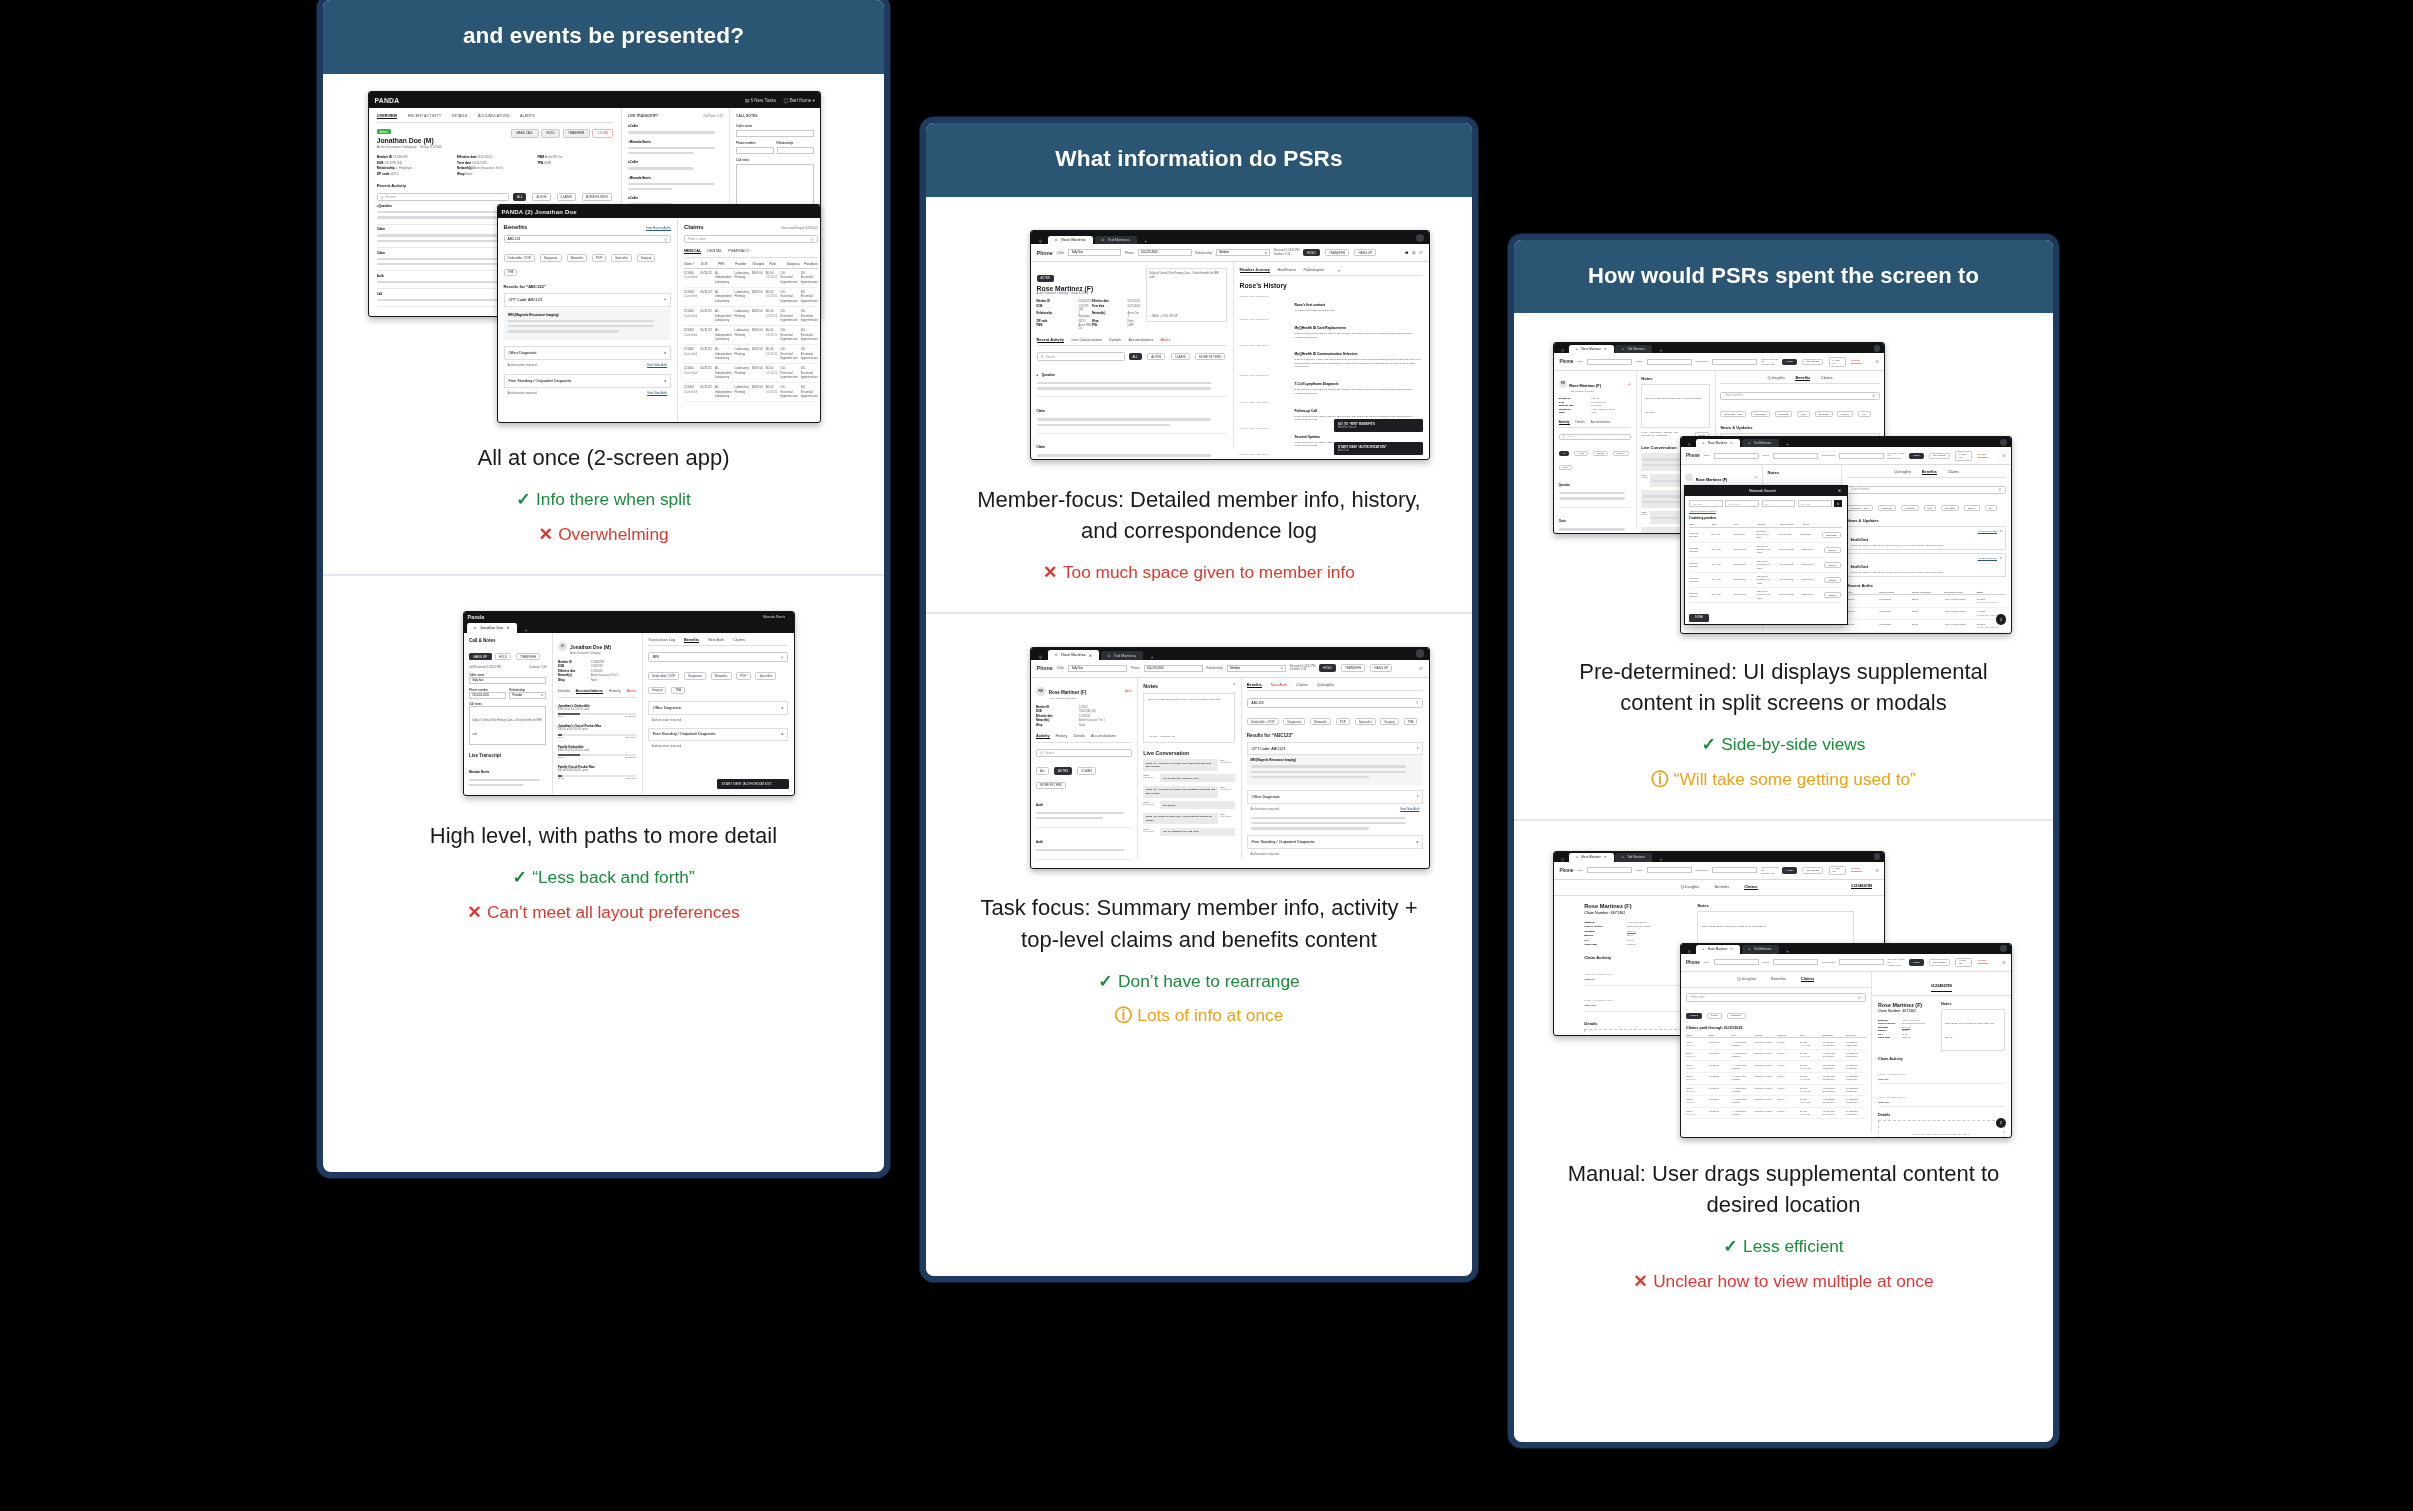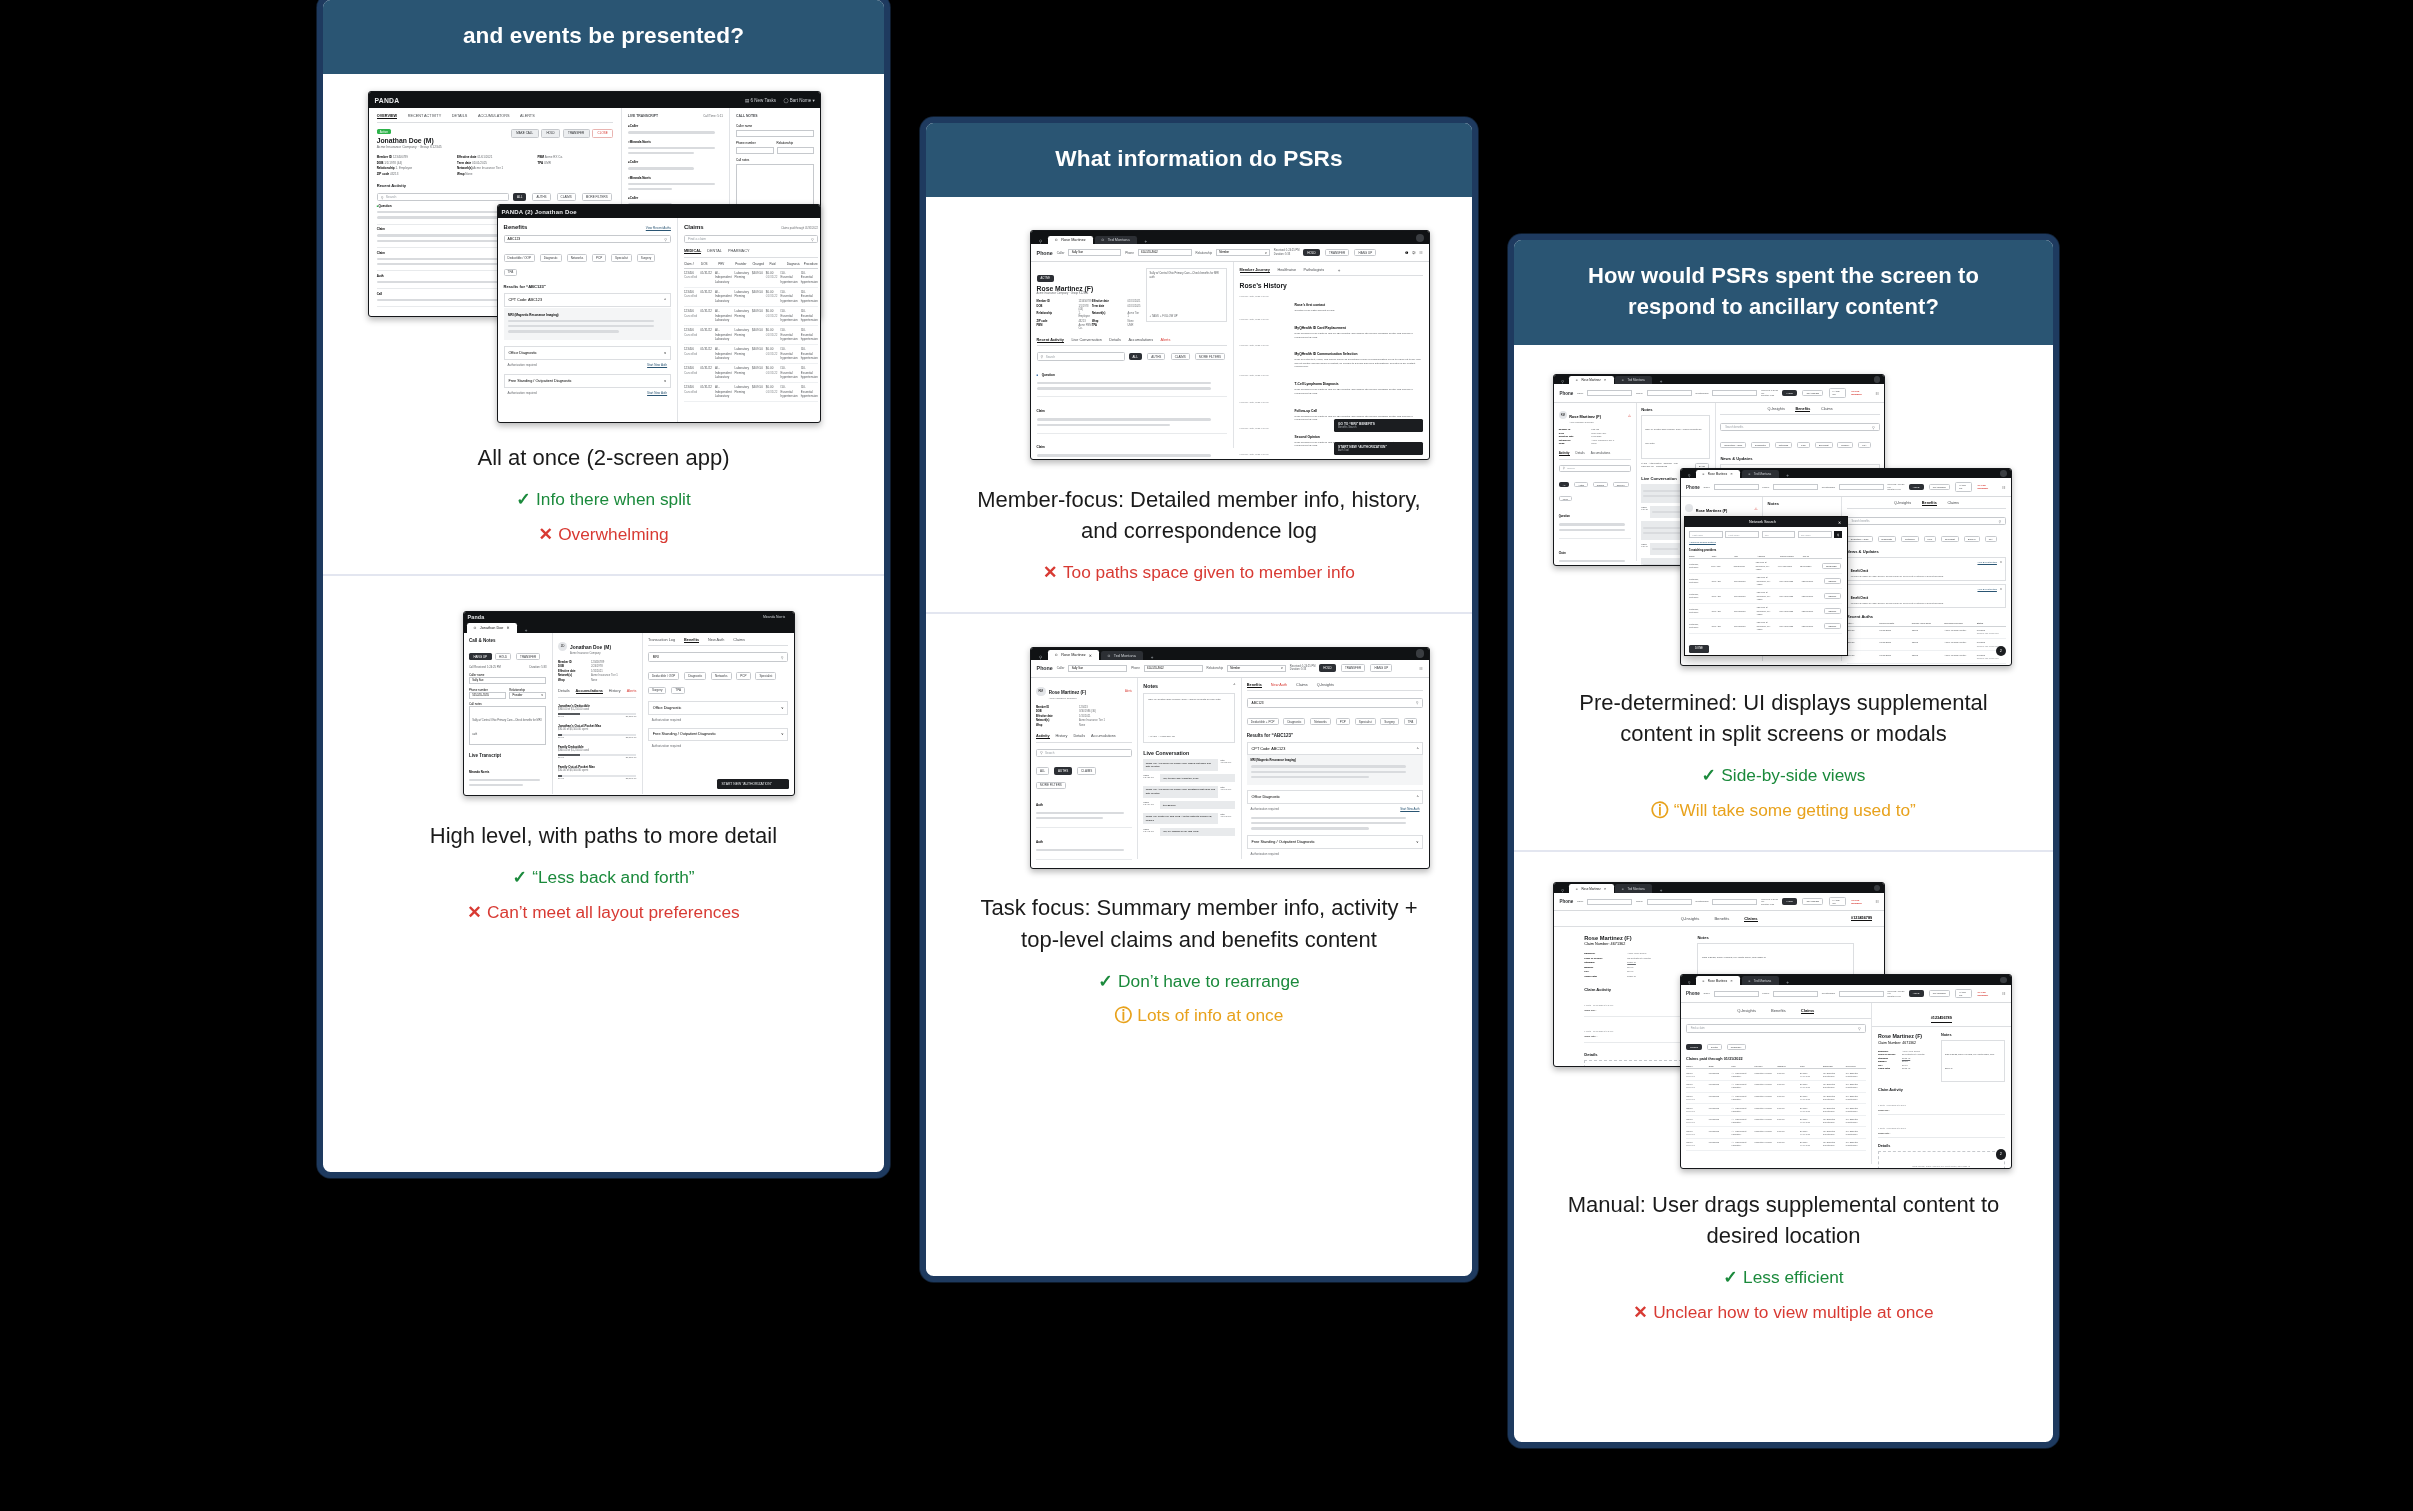--- a/index.html
+++ b/index.html
@@ -744,21 +744,21 @@
               <b style="font-size:3.2px;">START NEW “AUTHORIZATION”</b>
               <div style="font-size:2.6px;color:#a7abb0;">Auth Tool</div>
             </div>
           </div>
         </div>
         <div class="caption">
           <span class="cl">Member-focus: Detailed member info, history,</span>
           <span class="cl">and correspondence log</span>
         </div>
         <div class="points">
-          <div class="point p-con"><span class="ic">✕</span><span>Too paths space given to member info</span></div>
+          <div class="point p-con"><span class="ic">✕</span><span>Too much space given to member info</span></div>
         </div>
       </div>
 
       <div class="section" style="padding-top:33px;">
         <div class="shotwrap" style="height:226px;">
           <div class="mock" style="position:absolute; left:81px; top:0; width:400px; height:222px;">
             <div class="m-tabbar" style="height:12px;">
               <span style="color:#9aa0a6;font-size:4.5px;padding:0 4.5px;">⚲</span>
               <span class="m-tab active">
                   <span>☺</span>
@@ -947,21 +947,20 @@
           <div class="point p-pro"><span class="ic">✓</span><span>Don’t have to rearrange</span></div>
           <div class="point p-warn"><span class="ic">ⓘ</span><span>Lots of info at once</span></div>
         </div>
       </div>
     </div>
   </div>
 
   <div class="card" id="c3" style="left:1508px; top:234px; width:551px; height:1214px;">
     <div class="card-header" style="font-size:22px;">
       <span class="hl">How would PSRs spent the screen to</span>
-      <span class="hl">respond to ancillary content?</span>
     </div>
     <div class="card-body">
 
       <div class="section" style="padding-top:29px;">
         <div class="shotwrap" style="height:294px;">
 
           <div class="mock" style="position:absolute; left:16.6px; top:0; width:332px; height:192px;">
             <div class="m-tabbar" style="height:9.8px;">
               <span style="color:#9aa0a6;font-size:3.8px;padding:0 3.8px;">⚲</span>
               <span class="m-tab active" style="font-size:3px;">

